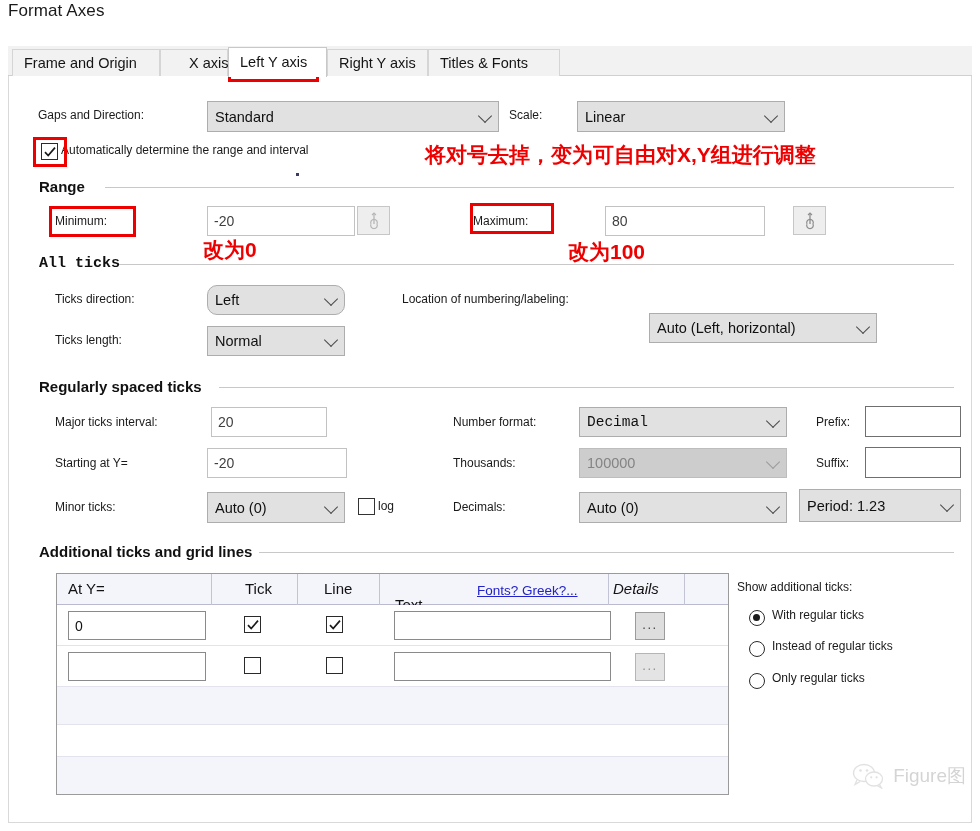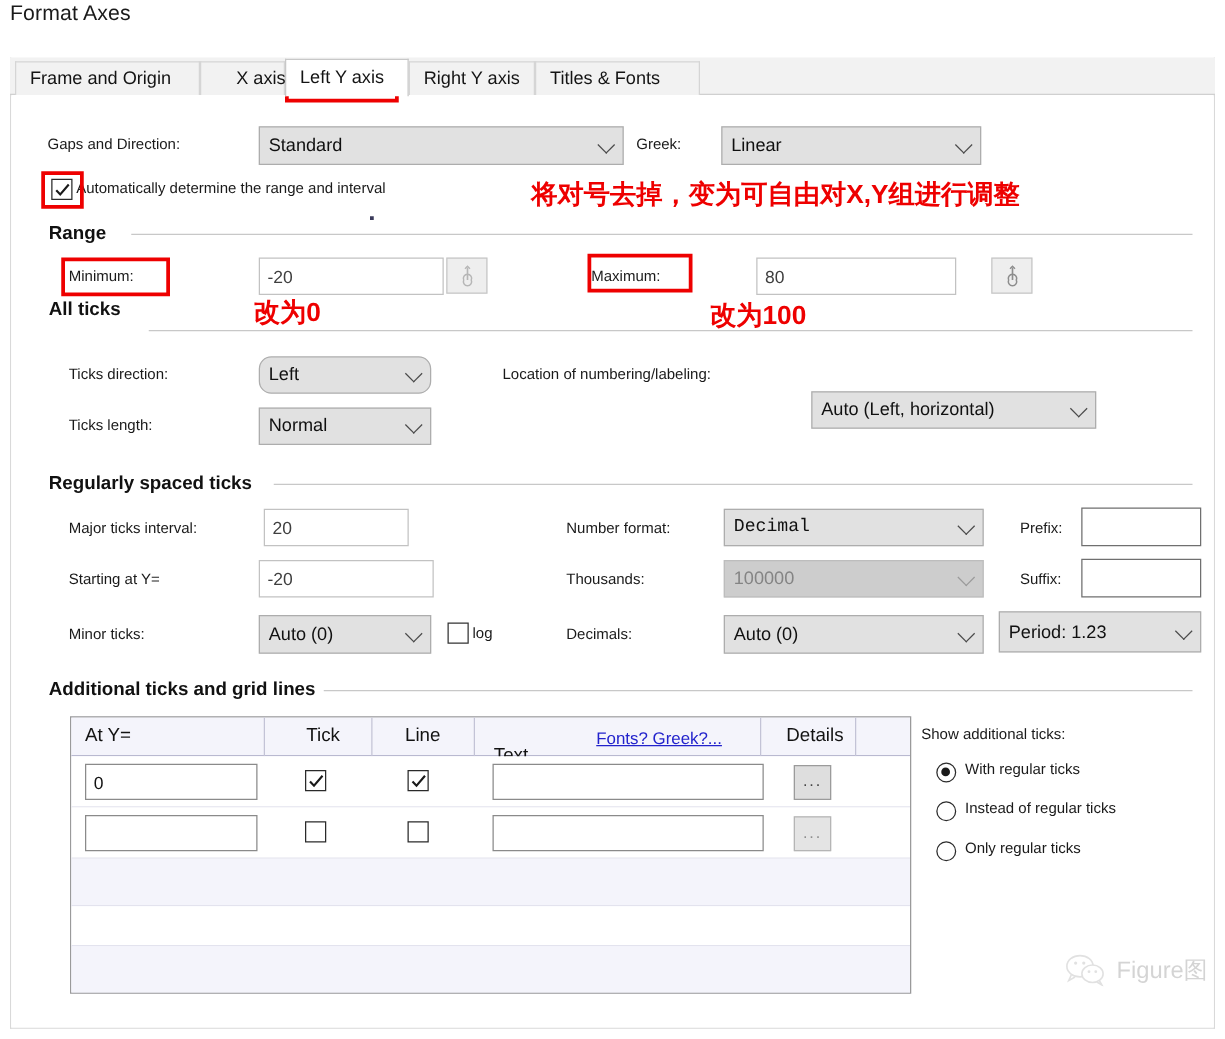--- a/index.html
+++ b/index.html
@@ -286,21 +286,21 @@
   </div>
 
   <div class="content">
 
     <div class="lbl" style="left:29px; top:31px;">Gaps and Direction:</div>
     <div class="combo" style="left:198px; top:24px; width:292px; height:31px;">
       <span>Standard</span>
       <i class="chev"></i>
     </div>
 
-    <div class="lbl" style="left:500px; top:31px;">Greek:</div>
+    <div class="lbl" style="left:500px; top:31px;">Scale:</div>
     <div class="combo" style="left:568px; top:24px; width:208px; height:31px;">
       <span>Linear</span>
       <i class="chev"></i>
     </div>
 
     <div class="cbx" style="left:32px; top:66px;">
       <svg width="14" height="14" viewBox="0 0 14 14">
         <path d="M2 7.2 L5.2 10.6 L12 2.6" fill="none" stroke="#1a1a1a" stroke-width="1.7"></path>
       </svg>
     </div>
@@ -328,21 +328,21 @@
       <span>80</span>
     </div>
     <div class="spinner" style="left:784px; top:129px;">
       <svg width="18" height="20" viewBox="0 0 18 20">
         <path d="M9 3 L9 13" stroke="#8d8d8d" stroke-width="1.3" fill="none"></path>
         <path d="M6 13 a3.3 3.3 0 1 0 6 0 a3.3 3.3 0 1 0 -6 0" stroke="#8d8d8d" stroke-width="1.2" fill="none"></path>
         <path d="M7 4 L9 2 L11 4" stroke="#8d8d8d" stroke-width="1.1" fill="none"></path>
       </svg>
     </div>
 
-    <div class="grouphdr" style="left:30px; top:162px;">All ticks</div>
+    <div class="grouphdr" style="left:30px; top:178px;font-family:Liberation Mono, monospace;">All ticks</div>
     <div class="grouprule" style="left:110px; top:187px; width:835px;"></div>
 
     <div class="lbl" style="left:46px; top:215px;">Ticks direction:</div>
     <div class="combo" style="left:198px; top:208px; width:138px; height:30px;border-radius:10px;">
       <span>Left</span>
       <i class="chev"></i>
     </div>
 
     <div class="lbl" style="left:393px; top:215px;">Location of numbering/labeling:</div>
     <div class="combo" style="left:640px; top:208px; width:228px; height:30px;margin-top:28px;">
@@ -412,21 +412,21 @@
     <div class="grouphdr" style="left:30px; top:466px;">Additional ticks and grid lines</div>
     <div class="grouprule" style="left:250px; top:475px; width:695px;"></div>
   </div>
 
   <div class="tablebox">
     <div class="thead">
       <div class="th" style="left:11px;">At Y=</div>
       <div class="th" style="left:188px;">Tick</div>
       <div class="th" style="left:267px;">Line</div>
       <div class="th" style="left:338px;margin-top:16px;">Text</div>
-      <div class="th" style="left:572px;">Details</div>
+      <div class="th" style="left:556px;font-style:italic;">Details</div>
       <div class="flink" style="left:420px;">Fonts? Greek?...</div>
       <div class="vsep" style="left:154px;"></div>
       <div class="vsep" style="left:240px;"></div>
       <div class="vsep" style="left:322px;"></div>
       <div class="vsep" style="left:551px;"></div>
       <div class="vsep" style="left:627px;"></div>
     </div>
 
     <div class="trow w" style="top:31px;">
       <div class="cellbox" style="left:11px; top:6px; width:138px; height:29px;">

